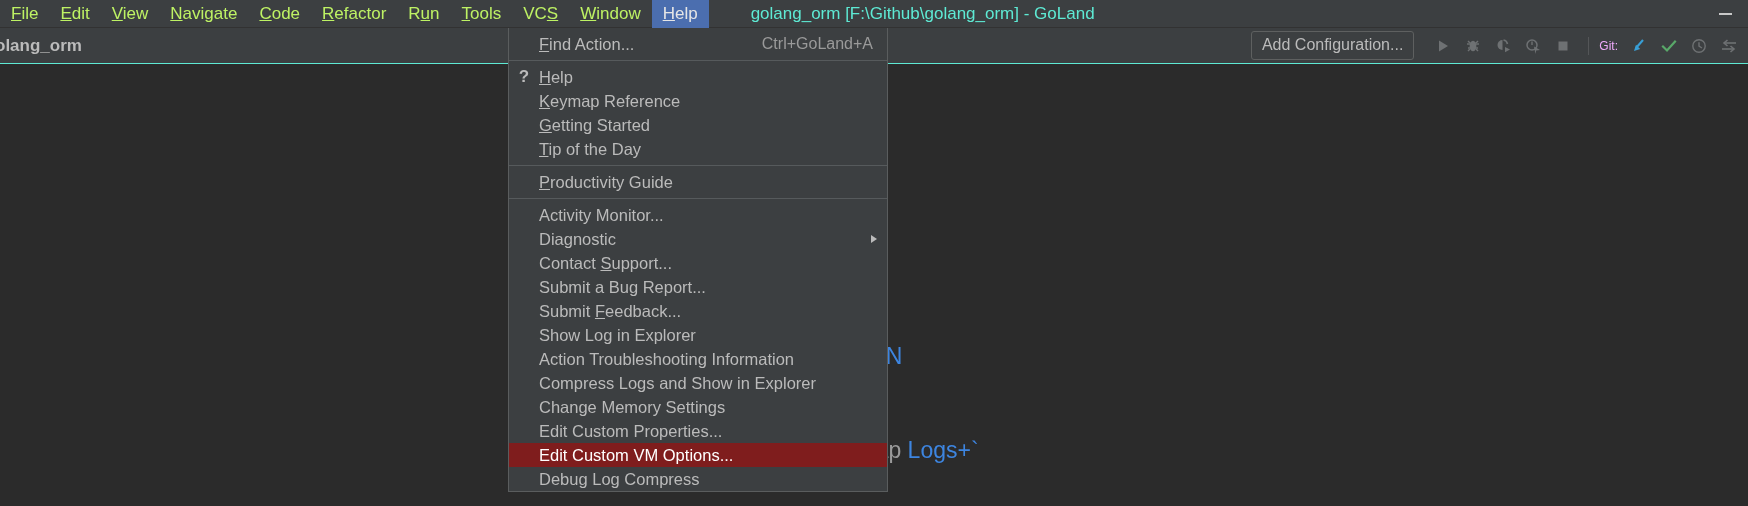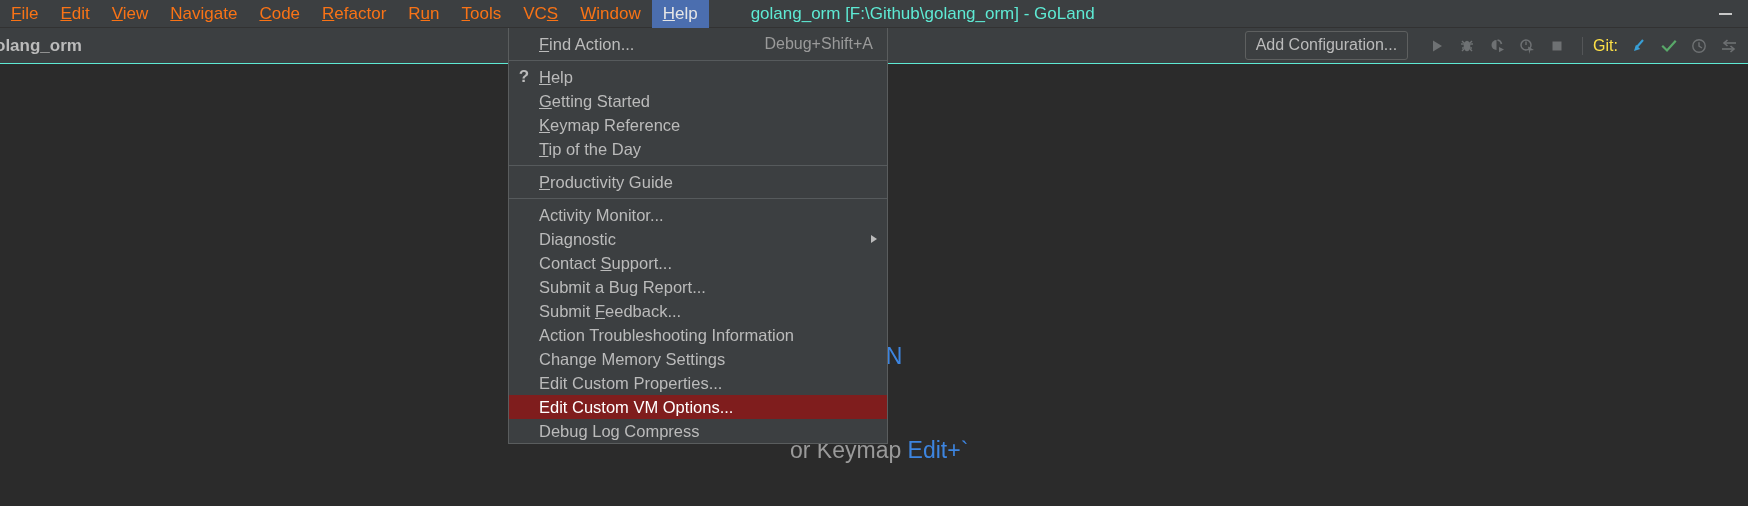--- a/index.html
+++ b/index.html
@@ -13,21 +13,21 @@
   #app { position: relative; width: 1748px; height: 506px; }
 
   
   .menubar {
     position: absolute; left: 0; top: 0; width: 1748px; height: 28px;
     background: #3c3f41;
     display: flex; align-items: center;
     border-bottom: 1px solid #323232;
   }
   .menubar-item {
-    font-size: 17px; color: #f97316;
+    font-size: 17px; color: #bef264;
     padding: 4px 11px 5px 11px; line-height: 19px;
     white-space: nowrap; cursor: default;
   }
   .menubar-item.active { background: #4b6eaf; color: #e6e6e6; }
   .mnem { text-decoration: underline; }
   .window-title {
     font-size: 17px; color: #5eead4; margin-left: 42px; white-space: nowrap;
   }
   .win-controls {
     position: absolute; right: 0; top: 0; height: 28px;
@@ -59,21 +59,21 @@
     color: #bbbbbb; font-size: 16px;
     padding: 4px 10px 5px 10px; margin-right: 14px;
     white-space: nowrap; background: transparent;
     font-family: "Liberation Sans", sans-serif;
   }
   .tb-icon {
     width: 30px; height: 30px; display: flex; align-items: center; justify-content: center;
     color: #6e7173;
   }
   .tb-sep { width: 1px; height: 18px; background: #545658; margin: 0 10px; }
-  .git-label { color: #fde047; font-size: 16px; margin-right: 6px; white-space: nowrap; }
+  .git-label { color: #f0abfc; font-size: 12px; margin-right: 6px; white-space: nowrap; }
 
   
   .workspace {
     position: absolute; left: 0; top: 64px; width: 1748px; height: 442px;
     background: #2b2b2b;
   }
   .hints { position: absolute; left: 0; top: 0; width: 100%; height: 100%; }
   .hint-row {
     position: absolute; color: #3d85e0; font-size: 23px; white-space: nowrap;
   }
@@ -215,44 +215,44 @@
       </div>
     </div>
   </div>
 
   <div class="workspace">
     <div class="hints" id="hints">
         <div class="hint-row" style="top: 190px; left: 800px;"><span>Alt+1</span></div>
         <div class="hint-row" style="top: 235px; left: 800px;"><span>Ctrl+N</span></div>
         <div class="hint-row" style="top: 279px; left: 800px;"><span>rl+Shift+N</span></div>
         <div class="hint-row" style="top: 323px; left: 800px;"><span>Ctrl+E</span></div>
-        <div class="hint-row" style="top: 373px; left: 790px;"><span class="hint-text">or Keymap  </span><span>Edit+`</span></div>
+        <div class="hint-row" style="top: 373px; left: 790px;"><span class="hint-text">or Keymap  </span><span>Logs+`</span></div>
       </div>
   </div>
 
   <div class="menu-popup" id="help-menu">
       <div class="menu-row">
         <div class="gutter"></div>
         <div class="menu-label"><span class="mnem">F</span>ind Action...</div>
-        <div class="menu-shortcut">Debug+Shift+A</div>
+        <div class="menu-shortcut">Ctrl+GoLand+A</div>
       </div>
       <div class="menu-sep"></div>
       <div class="menu-row">
         <div class="gutter">
           <span class="help-q">?</span>
         </div>
         <div class="menu-label"><span class="mnem">H</span>elp</div>
       </div>
       <div class="menu-row">
         <div class="gutter"></div>
+        <div class="menu-label"><span class="mnem">K</span>eymap Reference</div>
+      </div>
+      <div class="menu-row">
+        <div class="gutter"></div>
         <div class="menu-label"><span class="mnem">G</span>etting Started</div>
-      </div>
-      <div class="menu-row">
-        <div class="gutter"></div>
-        <div class="menu-label"><span class="mnem">K</span>eymap Reference</div>
       </div>
       <div class="menu-row">
         <div class="gutter"></div>
         <div class="menu-label"><span class="mnem">T</span>ip of the Day</div>
       </div>
       <div class="menu-sep"></div>
       <div class="menu-row">
         <div class="gutter"></div>
         <div class="menu-label"><span class="mnem">P</span>roductivity Guide</div>
       </div>
@@ -273,24 +273,32 @@
       <div class="menu-row">
         <div class="gutter"></div>
         <div class="menu-label">Submit a Bug Report...</div>
       </div>
       <div class="menu-row">
         <div class="gutter"></div>
         <div class="menu-label">Submit <span class="mnem">F</span>eedback...</div>
       </div>
       <div class="menu-row">
         <div class="gutter"></div>
+        <div class="menu-label">Show Log in Explorer</div>
+      </div>
+      <div class="menu-row">
+        <div class="gutter"></div>
         <div class="menu-label">Action Troubleshooting Information</div>
       </div>
       <div class="menu-row">
         <div class="gutter"></div>
+        <div class="menu-label">Compress Logs and Show in Explorer</div>
+      </div>
+      <div class="menu-row">
+        <div class="gutter"></div>
         <div class="menu-label">Change Memory Settings</div>
       </div>
       <div class="menu-row">
         <div class="gutter"></div>
         <div class="menu-label">Edit Custom Properties...</div>
       </div>
       <div class="menu-row selected">
         <div class="gutter"></div>
         <div class="menu-label">Edit Custom VM Options...</div>
       </div>

